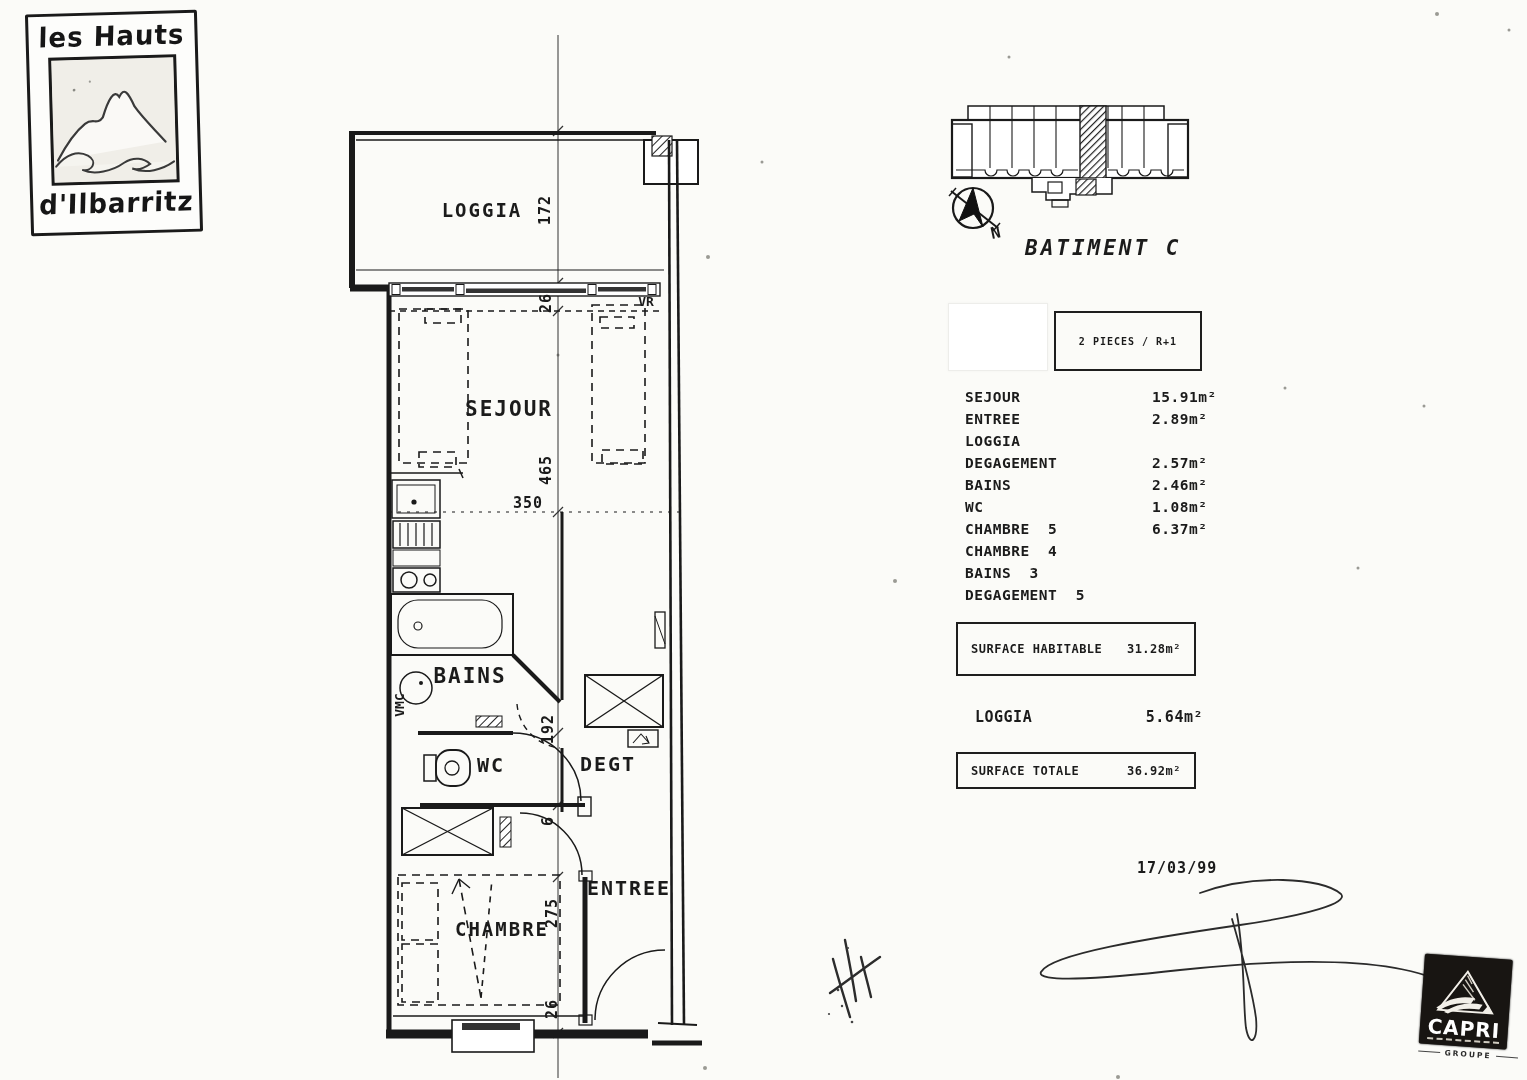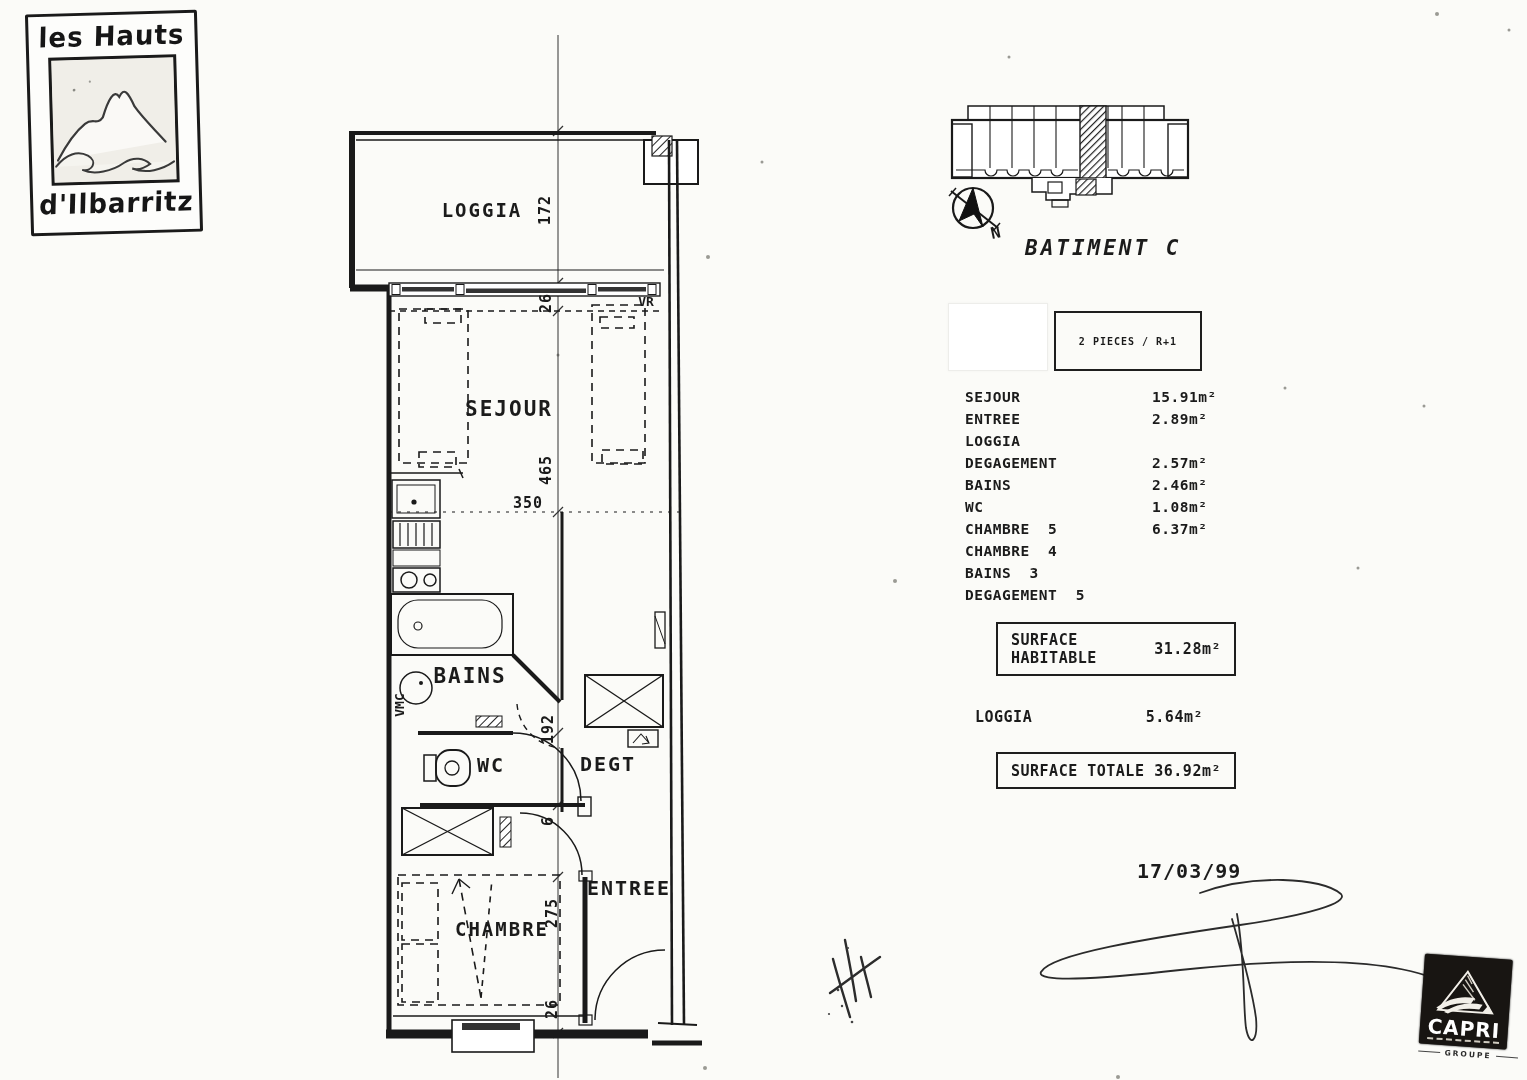--- a/index.html
+++ b/index.html
@@ -41,28 +41,28 @@
     display:flex;align-items:center;justify-content:center;
     font-size:10px;letter-spacing:1px;background:#fbfbf8;
   }
   .areas{left:965px;top:386px;width:232px;font-size:14.5px;letter-spacing:.5px;}
   .areas .row{display:flex;height:22px;line-height:22px;}
   .areas .lbl{width:175px;flex:none;white-space:pre;}
   .areas .val{flex:1;margin-left:12px;}
   .totbox{
     left:956px;top:622px;width:240px;height:54px;border:2px solid #1e1e1e;
     display:flex;align-items:center;justify-content:space-between;
-    padding:0 13px;box-sizing:border-box;font-size:15px;letter-spacing:.5px;background:#fbfbf8;margin-left:40px;
+    padding:0 13px;box-sizing:border-box;font-size:12px;letter-spacing:.5px;background:#fbfbf8;
   }
   .totbox.t2{top:752px;height:37px;}
   .loggia-row{
     left:975px;top:708px;width:228px;display:flex;justify-content:space-between;
     font-size:15px;letter-spacing:.5px;
   }
-  .date{left:1137px;top:859px;font-size:20px;letter-spacing:1px;}
+  .date{left:1137px;top:859px;font-size:15px;letter-spacing:1px;}
 
   
   .capri{left:1421px;top:957px;width:100px;height:112px;transform:rotate(4deg);}
   .capri-box{
     width:88px;height:90px;background:#181512;border-radius:2px;
     display:flex;flex-direction:column;align-items:center;justify-content:flex-end;
     box-shadow:0 0 2px #000;
   }
   .capri-name{
     color:#fff;font-size:20px;font-weight:bold;letter-spacing:1px;

